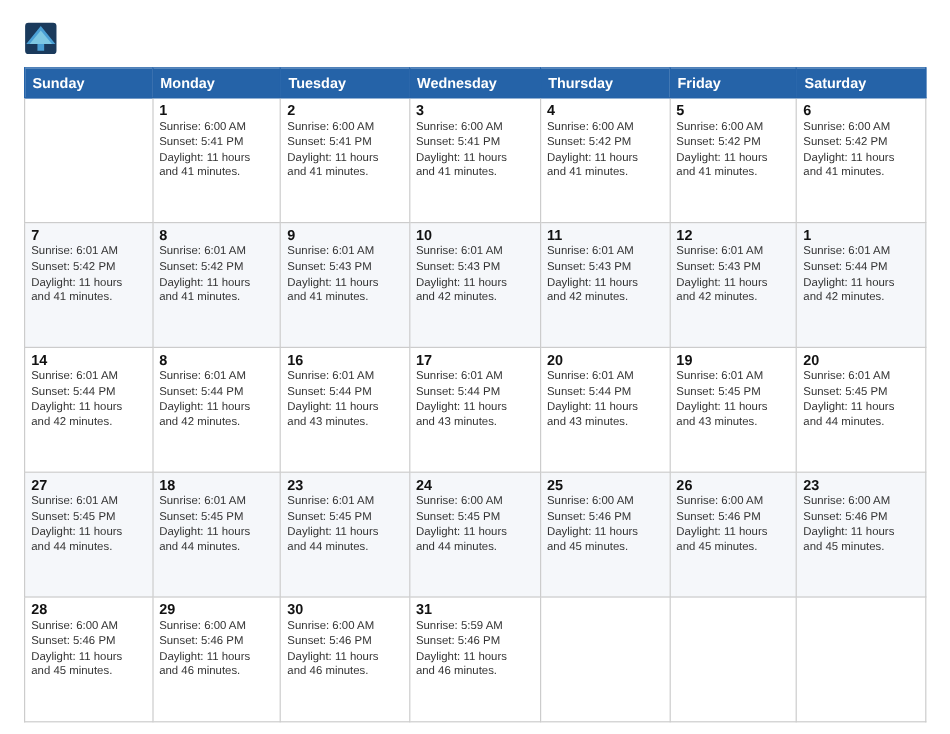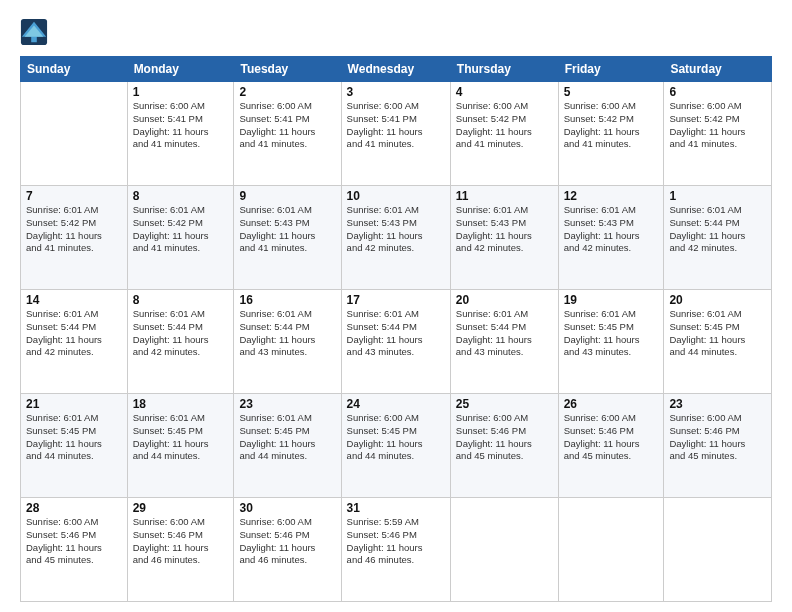--- a/index.html
+++ b/index.html
@@ -216,21 +216,21 @@
             <div class="day-number">19</div>
             <div class="day-info">Sunrise: 6:01 AM<br>Sunset: 5:45 PM<br>Daylight: 11 hours<br>and 43 minutes.</div>
           </td>
           <td>
             <div class="day-number">20</div>
             <div class="day-info">Sunrise: 6:01 AM<br>Sunset: 5:45 PM<br>Daylight: 11 hours<br>and 44 minutes.</div>
           </td>
         </tr>
         <tr>
           <td>
-            <div class="day-number">21</div>
+            <div class="day-number">27</div>
             <div class="day-info">Sunrise: 6:01 AM<br>Sunset: 5:45 PM<br>Daylight: 11 hours<br>and 44 minutes.</div>
           </td>
           <td>
             <div class="day-number">18</div>
             <div class="day-info">Sunrise: 6:01 AM<br>Sunset: 5:45 PM<br>Daylight: 11 hours<br>and 44 minutes.</div>
           </td>
           <td>
             <div class="day-number">23</div>
             <div class="day-info">Sunrise: 6:01 AM<br>Sunset: 5:45 PM<br>Daylight: 11 hours<br>and 44 minutes.</div>
           </td>

